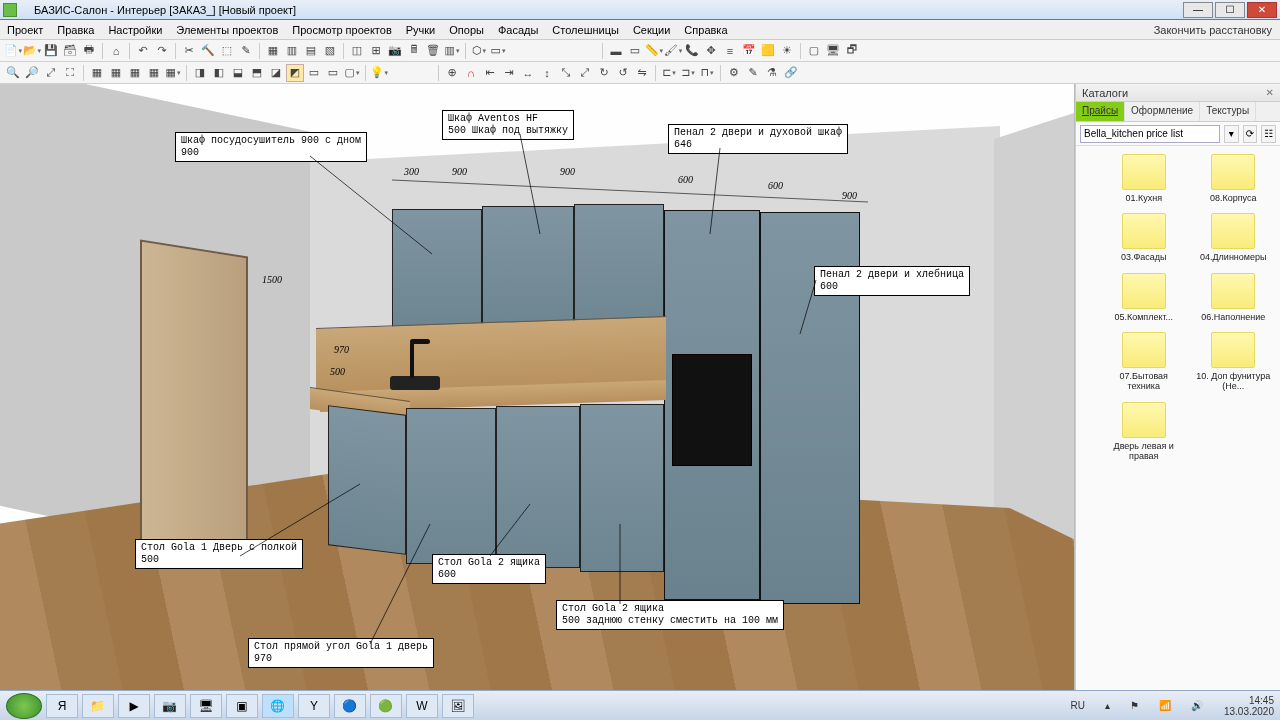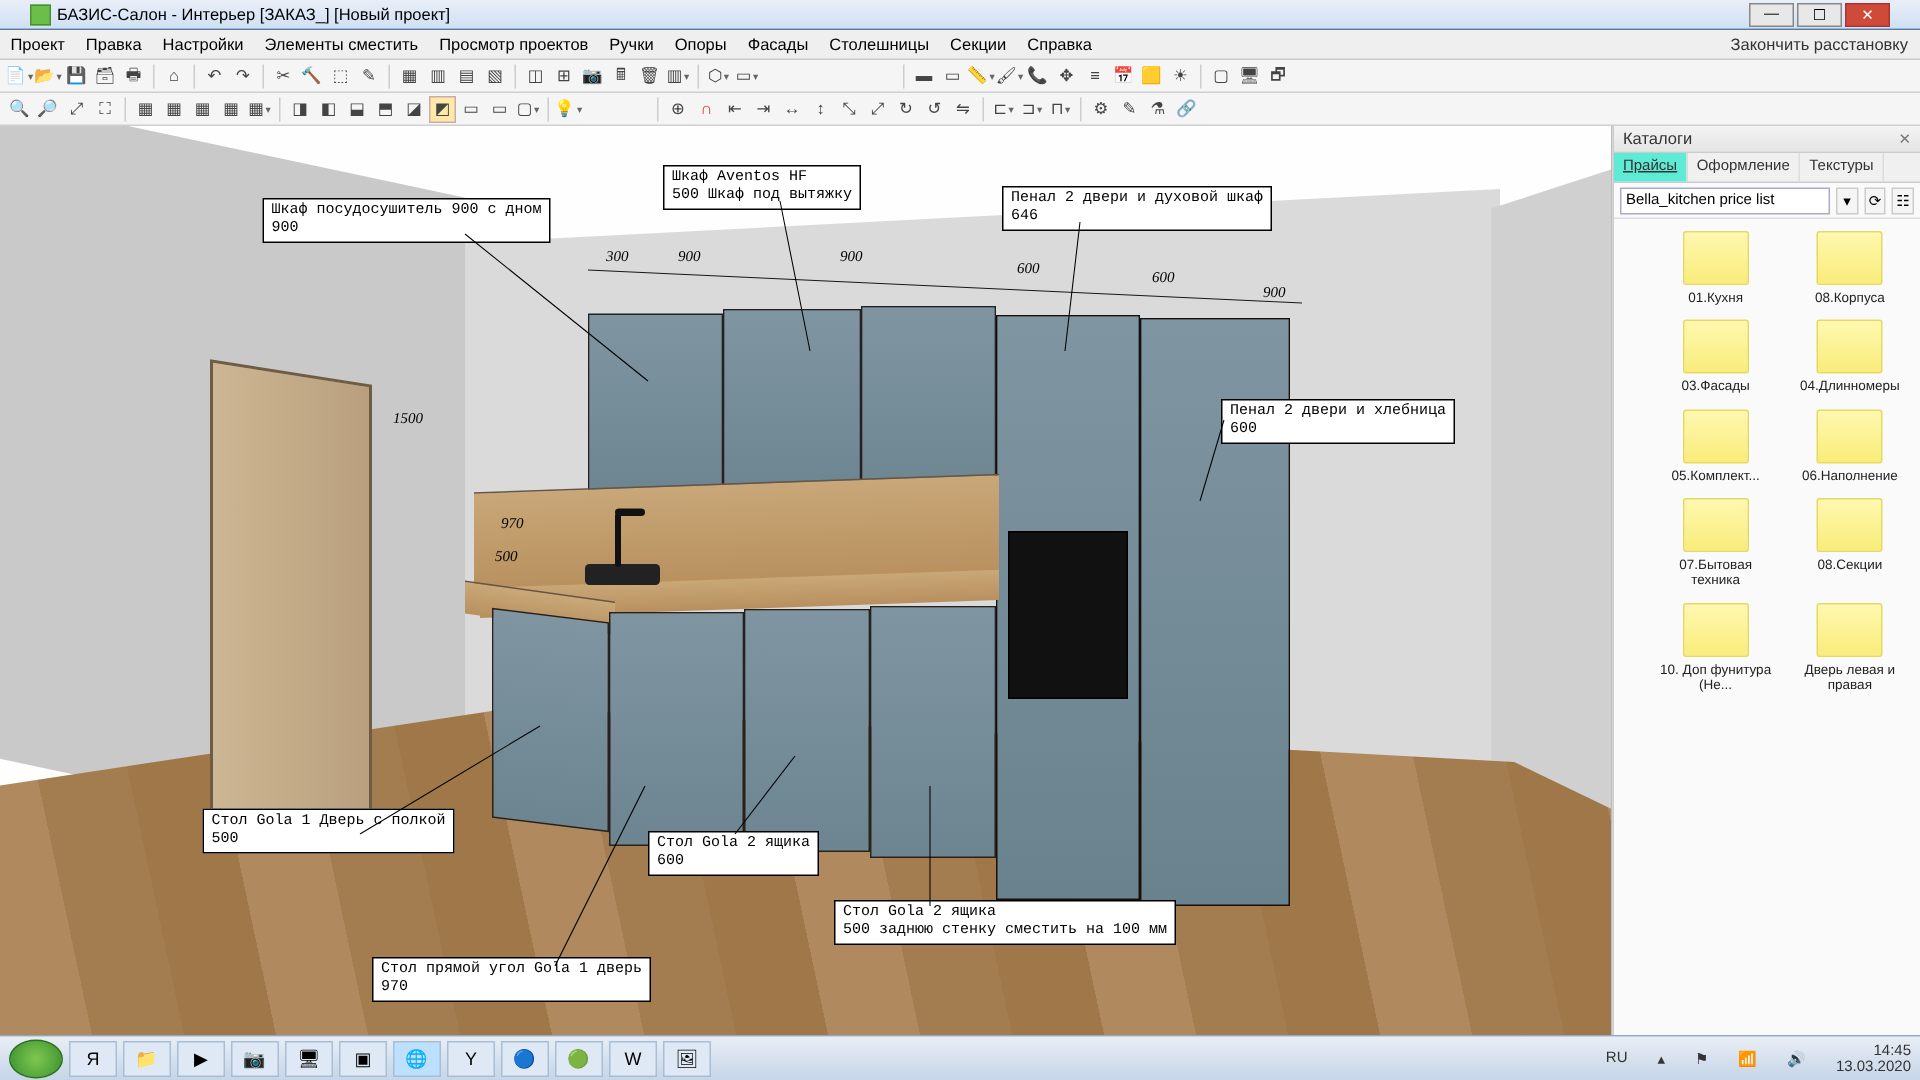--- a/index.html
+++ b/index.html
@@ -1,19 +1,19 @@
 <!DOCTYPE html>
 <html><head>
 <meta charset="utf-8">
 <style>
   * { box-sizing: border-box; margin: 0; padding: 0; font-family: Tahoma, Arial, sans-serif; }
   body { width: 1280px; height: 720px; overflow: hidden; background: #fff; position: relative; }
 
   
-  .win-titlebar { height: 20px; background: linear-gradient(#e9eff7,#cfe0f5); border-bottom: 1px solid #5a7ca0; display:flex; align-items:center; padding:0 20px; font-size:11px; }
+  .win-titlebar { height: 20px; background: linear-gradient(#e9eff7,#cfe0f5); border-bottom: 1px solid #5a7ca0; display:flex; align-items:center; padding:0 3px; font-size:11px;gap:13px; }
   .win-titlebar .icon { width:14px; height:14px; background:#6abf4b; border:1px solid #4a8f35; margin-right:4px; }
   .win-titlebar .title { flex:1; color:#000; }
   .win-btns { display:flex; gap:2px; }
   .win-btn { width:30px; height:16px; border:1px solid #888; background:#e8e8e8; font-size:10px; display:flex;align-items:center;justify-content:center; }
   .win-btn.close{ background:#d04a3a;color:#fff;border-color:#a33; }
 
   
   .menubar { height:20px; background:#efefef; border-bottom:1px solid #ccc; display:flex; align-items:center; font-size:11px; }
   .menubar .item { padding:0 7px; color:#000; cursor:default; }
   .menubar .spacer{flex:1;}
@@ -28,21 +28,21 @@
   
   .workspace { position:absolute; top:84px; left:0; right:0; bottom:30px; display:flex; }
   .viewport { flex:1; background:#fefefe; position:relative; overflow:hidden; border-right:1px solid #bbb;}
 
   
   .sidebar { width:205px; background:#fafafa; border-left:1px solid #ccc; display:flex; flex-direction:column;}
   .side-header{ height:18px; background:linear-gradient(#f3f3f3,#e5e5e5); border-bottom:1px solid #ccc; font-size:11px; padding:0 6px; display:flex;align-items:center; color:#333; }
   .side-header .x{margin-left:auto; color:#777; font-size:10px;}
   .side-tabs { height:20px; display:flex; font-size:10px; border-bottom:1px solid #ccc; background:#f0f0f0;}
   .side-tab{ padding:3px 6px; color:#333; border-right:1px solid #ddd;}
-  .side-tab.active{ background:#5eead4; text-decoration:underline;}
+  .side-tab.active{ background:#84cc16; text-decoration:underline;}
   .side-tools{ height:24px; display:flex;align-items:center; padding:2px 4px; gap:4px; border-bottom:1px solid #ddd;}
   .side-select{ flex:1; height:18px; border:1px solid #aac; font-size:10px; padding:0 3px; background:#fff;}
   .mini-btn{width:18px;height:18px;border:1px solid #ccc;background:#f5f5f5;font-size:10px;display:flex;align-items:center;justify-content:center;}
   .folders { flex:1; overflow:auto; padding:8px 4px; display:grid; grid-template-columns:1fr 1fr; gap:10px 4px; align-content:start;margin-left:21px;}
   .folder{ display:flex; flex-direction:column; align-items:center; font-size:9px; text-align:center; }
   .folder .ficon{ width:44px;height:36px;background:linear-gradient(#fff8b0,#f9ec7a); border:1px solid #e6d960; border-radius:2px;}
   .folder .flabel{ margin-top:3px; color:#222; line-height:1.15; max-width:80px; word-wrap:break-word;}
   
   
   .callout{ position:absolute; background:#fff; border:1px solid #000; font-size:10px; padding:2px 5px; line-height:1.2; font-family:"Courier New",monospace; white-space:pre-line;}
@@ -80,21 +80,21 @@
     <div class="win-btn">—</div>
     <div class="win-btn">☐</div>
     <div class="win-btn close">✕</div>
   </div>
 </div>
 
 <div class="menubar">
   <span class="item">Проект</span>
   <span class="item">Правка</span>
   <span class="item">Настройки</span>
-  <span class="item">Элементы сместить</span>
+  <span class="item">Элементы проектов</span>
   <span class="item">Просмотр проектов</span>
   <span class="item">Ручки</span>
   <span class="item">Опоры</span>
   <span class="item">Фасады</span>
   <span class="item">Столешницы</span>
   <span class="item">Секции</span>
   <span class="item">Справка</span>
   <span class="spacer"></span>
   <span class="right-item">Закончить расстановку</span>
 </div>
@@ -304,24 +304,20 @@
           <div class="ficon"></div>
           <div class="flabel">05.Комплект...</div>
         </div>
       <div class="folder">
           <div class="ficon"></div>
           <div class="flabel">06.Наполнение</div>
         </div>
       <div class="folder">
           <div class="ficon"></div>
           <div class="flabel">07.Бытовая техника</div>
-        </div>
-      <div class="folder">
-          <div class="ficon"></div>
-          <div class="flabel">08.Секции</div>
         </div>
       <div class="folder">
           <div class="ficon"></div>
           <div class="flabel">10. Доп фунитура (Не...</div>
         </div>
       <div class="folder">
           <div class="ficon"></div>
           <div class="flabel">Дверь левая и правая</div>
         </div>
     </div>

